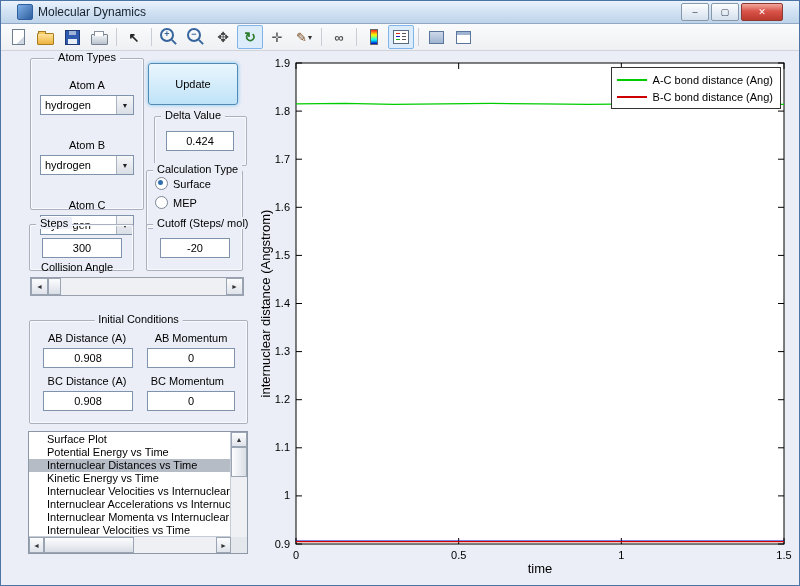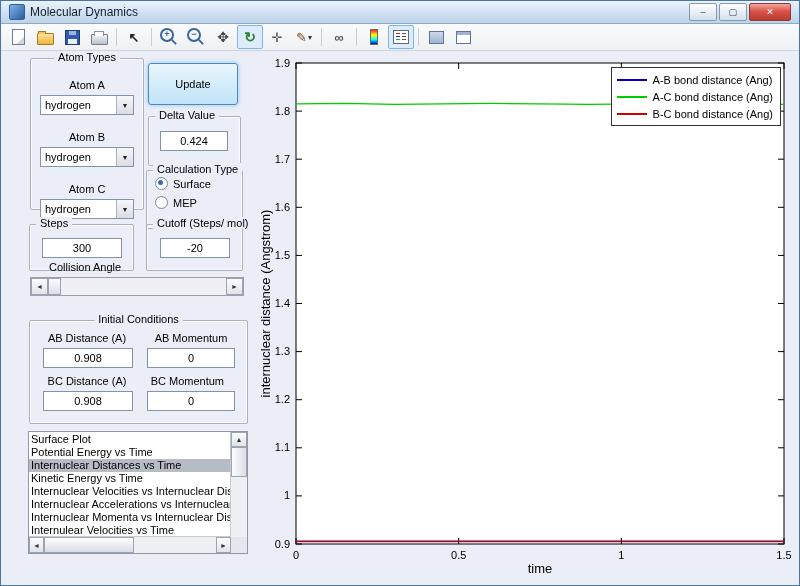--- a/index.html
+++ b/index.html
@@ -1,19 +1,19 @@
 <!DOCTYPE html>
 <html><head>
 <meta charset="utf-8">
 <style>
   html,body{margin:0;padding:0;background:#9aa5b1;}
   #window{position:relative;width:800px;height:586px;box-sizing:border-box;border:1px solid #4c74a4;
           background:#ebeef6;font-family:"Liberation Sans",sans-serif;overflow:hidden;}
   
-  #titlebar{position:absolute;top:0;left:0;right:0;height:22px;display:flex;align-items:center;padding:0 8px;
+  #titlebar{position:absolute;top:0;left:0;right:0;height:22px;display:flex;align-items:center;padding:0 16px;
             background:linear-gradient(#eaf3fd,#cfe0f2 55%,#bed3ea);border-bottom:1px solid #8fa9c4;}
   .app-icon{width:14px;height:14px;border:1px solid #2e5f9e;border-radius:2px;
             background:linear-gradient(135deg,#7fb0e8,#2e5f9e);}
   #titlebar .title{font-size:12px;color:#16212e;margin-left:5px;flex:1;}
   .win-controls{display:flex;gap:2px;}
   .winbtn{height:16px;border:1px solid #8798ab;border-radius:2px;display:flex;align-items:center;
           justify-content:center;font-size:9px;line-height:1;cursor:default;}
   .winbtn.min,.winbtn.max{width:26px;background:linear-gradient(#fdfefe,#d4e0ee);color:#2a3a4e;}
   .winbtn.close{width:40px;background:linear-gradient(#f2a79d,#d9544a 45%,#bb392d);color:#fff;border-color:#8b3a33;}
   
@@ -58,67 +58,67 @@
   .ic-legend::after{content:"";position:absolute;left:8px;top:2px;width:4px;height:1px;background:#555;
        box-shadow:0 3px 0 #555,0 6px 0 #555;}
   .ic-hide{width:13px;height:11px;background:linear-gradient(#cdd9ea,#9fb4d0);border:1px solid #5a769c;}
   .ic-show{width:13px;height:11px;border:1px solid #5a769c;background:#fff;box-shadow:inset 0 3px 0 #9fb4d0;}
   
   .gbox{position:absolute;border:1px solid #aab0bf;border-radius:2px;box-shadow:inset 0 0 0 1px #f8fafc;}
   .gtitle{position:absolute;top:-8px;background:#ebeef6;padding:0 4px;font-size:11px;white-space:nowrap;}
   .gtitle.center{left:50%;transform:translateX(-50%);}
   .gtitle.left{left:6px;}
   .flabel{font-size:11px;text-align:center;display:block;margin-bottom:4px;}
-  .field{margin-top:16px;text-align:center;}
+  .field{margin-top:24px;text-align:center;}
   .field:first-of-type{margin-top:20px;}
   .combo{position:relative;width:94px;height:20px;margin:0 auto;background:#fff;border:1px solid #7f93ad;
          display:flex;box-sizing:border-box;}
   .cval{flex:1;font-size:11px;text-align:left;padding:3px 0 0 4px;overflow:hidden;}
   .cbtn{width:16px;background:linear-gradient(#f6f7f8,#d9dee5);border-left:1px solid #aab4c0;
         display:flex;align-items:center;justify-content:center;font-size:7px;color:#222;}
   .edit{position:absolute;background:#fff;border:1px solid #7f93ad;font:11px "Liberation Sans",sans-serif;
         text-align:center;height:18px;box-sizing:content-box;padding:0;}
   .plabel{position:absolute;font-size:11px;}
   #update-btn{position:absolute;left:147px;top:62px;width:90px;height:42px;font:11px "Liberation Sans",sans-serif;
         border:1px solid #4f8bb5;border-radius:3px;background:linear-gradient(#eaf6fd,#bfe3f8);
         box-shadow:0 0 4px #84c7ee;}
   #atom-types{left:29px;top:57px;width:112px;height:150px;}
-  #delta-panel{left:147px;top:115px;width:91px;height:48px;}
+  #delta-panel{left:153px;top:115px;width:91px;height:48px;}
   #delta-panel .edit{left:11px;top:14px;width:66px;}
   #calc-panel{left:145px;top:169px;width:95px;height:57px;}
   .radio-row{display:flex;align-items:center;gap:5px;margin:6px 0 0 8px;}
   .radio{width:11px;height:11px;border:1px solid #7c8796;border-radius:50%;background:#fff;position:relative;}
   .radio.on::after{content:"";position:absolute;left:2px;top:2px;width:5px;height:5px;border-radius:50%;background:#2f6fb0;}
   .radio-label{font-size:11px;}
   #steps-panel{left:28px;top:223px;width:103px;height:45px;}
   #steps-panel .edit{left:12px;top:13px;width:78px;}
   #cutoff-panel{left:145px;top:223px;width:95px;height:45px;}
   #cutoff-panel .edit{left:13px;top:13px;width:68px;}
-  #collision-label{left:48px;top:260px;}
+  #collision-label{left:40px;top:260px;}
   #collision-slider{position:absolute;left:29px;top:276px;width:214px;height:19px;display:flex;
         border:1px solid #98a0ae;background:#eef0f4;box-sizing:border-box;}
   .sb-btn{background:linear-gradient(#fbfcfd,#dfe3ea);border:1px solid #9aa4b2;display:flex;align-items:center;
         justify-content:center;font-size:7px;color:#333;box-sizing:border-box;}
   #collision-slider .sb-btn{width:17px;height:100%;}
   .hthumb{width:13px;height:100%;background:linear-gradient(#fdfdfe,#d9dee6);border:1px solid #9aa4b2;box-sizing:border-box;}
   .sb-fill{flex:1;}
   #init-panel{left:28px;top:319px;width:217px;height:102px;}
   #init-panel .l0{left:6px;top:11px;width:102px;text-align:center;}
   #init-panel .l1{left:112px;top:11px;width:98px;text-align:center;}
   #init-panel .l2{left:6px;top:54px;width:102px;text-align:center;}
   #init-panel .l3{left:96px;top:54px;width:98px;text-align:right;}
   #init-panel .e0{left:13px;top:27px;width:88px;}
   #init-panel .e1{left:117px;top:27px;width:86px;}
   #init-panel .e2{left:13px;top:70px;width:88px;}
   #init-panel .e3{left:117px;top:70px;width:86px;}
   
   #listbox{position:absolute;left:27px;top:430px;width:220px;height:123px;background:#fff;
         border:1px solid #8c98a6;box-sizing:border-box;}
   #list-items{position:absolute;left:0;top:1px;right:16px;bottom:16px;overflow:hidden;}
-  .li{height:13px;line-height:13px;font-size:11px;padding:0 2px;white-space:nowrap;}
+  .li{height:13px;line-height:13px;font-size:11px;padding:0 18px;white-space:nowrap;}
   .li.sel{background:#b6bcc6;}
   .vsb{position:absolute;top:0;right:0;width:16px;bottom:16px;background:#eef0f4;border-left:1px solid #c6ccd4;}
   .vsb .sb-btn{width:100%;height:15px;}
   .vthumb{display:block;width:100%;height:30px;background:linear-gradient(90deg,#fdfdfe,#d9dee6);
         border:1px solid #9aa4b2;box-sizing:border-box;}
   .hsb{position:absolute;left:0;bottom:0;height:16px;right:16px;background:#eef0f4;border-top:1px solid #c6ccd4;
         display:flex;}
   .hsb .sb-btn{width:15px;height:100%;}
   .hsb .hthumb{width:90px;}
   .sb-corner{position:absolute;right:0;bottom:0;width:16px;height:16px;background:#e4e7ec;}
@@ -354,24 +354,20 @@
           <line x1="527" y1="12" x2="527" y2="18" stroke="#000"></line>
           <text class="tk" x="527" y="508" text-anchor="middle">1.5</text>
           <polyline fill="none" stroke="#0000cc" stroke-width="1.2" points="39.0,490.1 87.8,490.1 136.6,490.1 185.4,490.1 234.2,490.1 283.0,490.1 331.8,490.1 380.6,490.1 429.4,490.1 478.2,490.1 527.0,490.1"></polyline>
           <polyline fill="none" stroke="#cc0000" stroke-width="1.2" points="39.0,490.6 87.8,490.6 136.6,490.6 185.4,490.6 234.2,490.6 283.0,490.6 331.8,490.6 380.6,490.6 429.4,490.6 478.2,490.6 527.0,490.6"></polyline>
           <polyline fill="none" stroke="#00cc00" stroke-width="1.2" points="39.0,52.9 87.8,52.4 136.6,53.4 185.4,52.9 234.2,52.4 283.0,52.9 331.8,53.4 380.6,52.9 429.4,52.4 478.2,52.9 527.0,53.4"></polyline>
           <text class="axlab" x="283" y="522" text-anchor="middle">time</text>
           <text class="axlab" transform="rotate(-90 13 252.5)" x="13" y="252.5" text-anchor="middle">internuclear distance (Angstrom)</text>
         </svg>
       <div class="legend" id="legend">
           <div class="leg-row">
-            <span class="leg-line" style="border-top-color: rgb(0, 0, 204);"></span>
-            <span class="leg-text">A-B bond distance (Ang)</span>
-          </div>
-          <div class="leg-row">
             <span class="leg-line" style="border-top-color: rgb(0, 204, 0);"></span>
             <span class="leg-text">A-C bond distance (Ang)</span>
           </div>
           <div class="leg-row">
             <span class="leg-line" style="border-top-color: rgb(204, 0, 0);"></span>
             <span class="leg-text">B-C bond distance (Ang)</span>
           </div>
         </div>
     </div>
 

